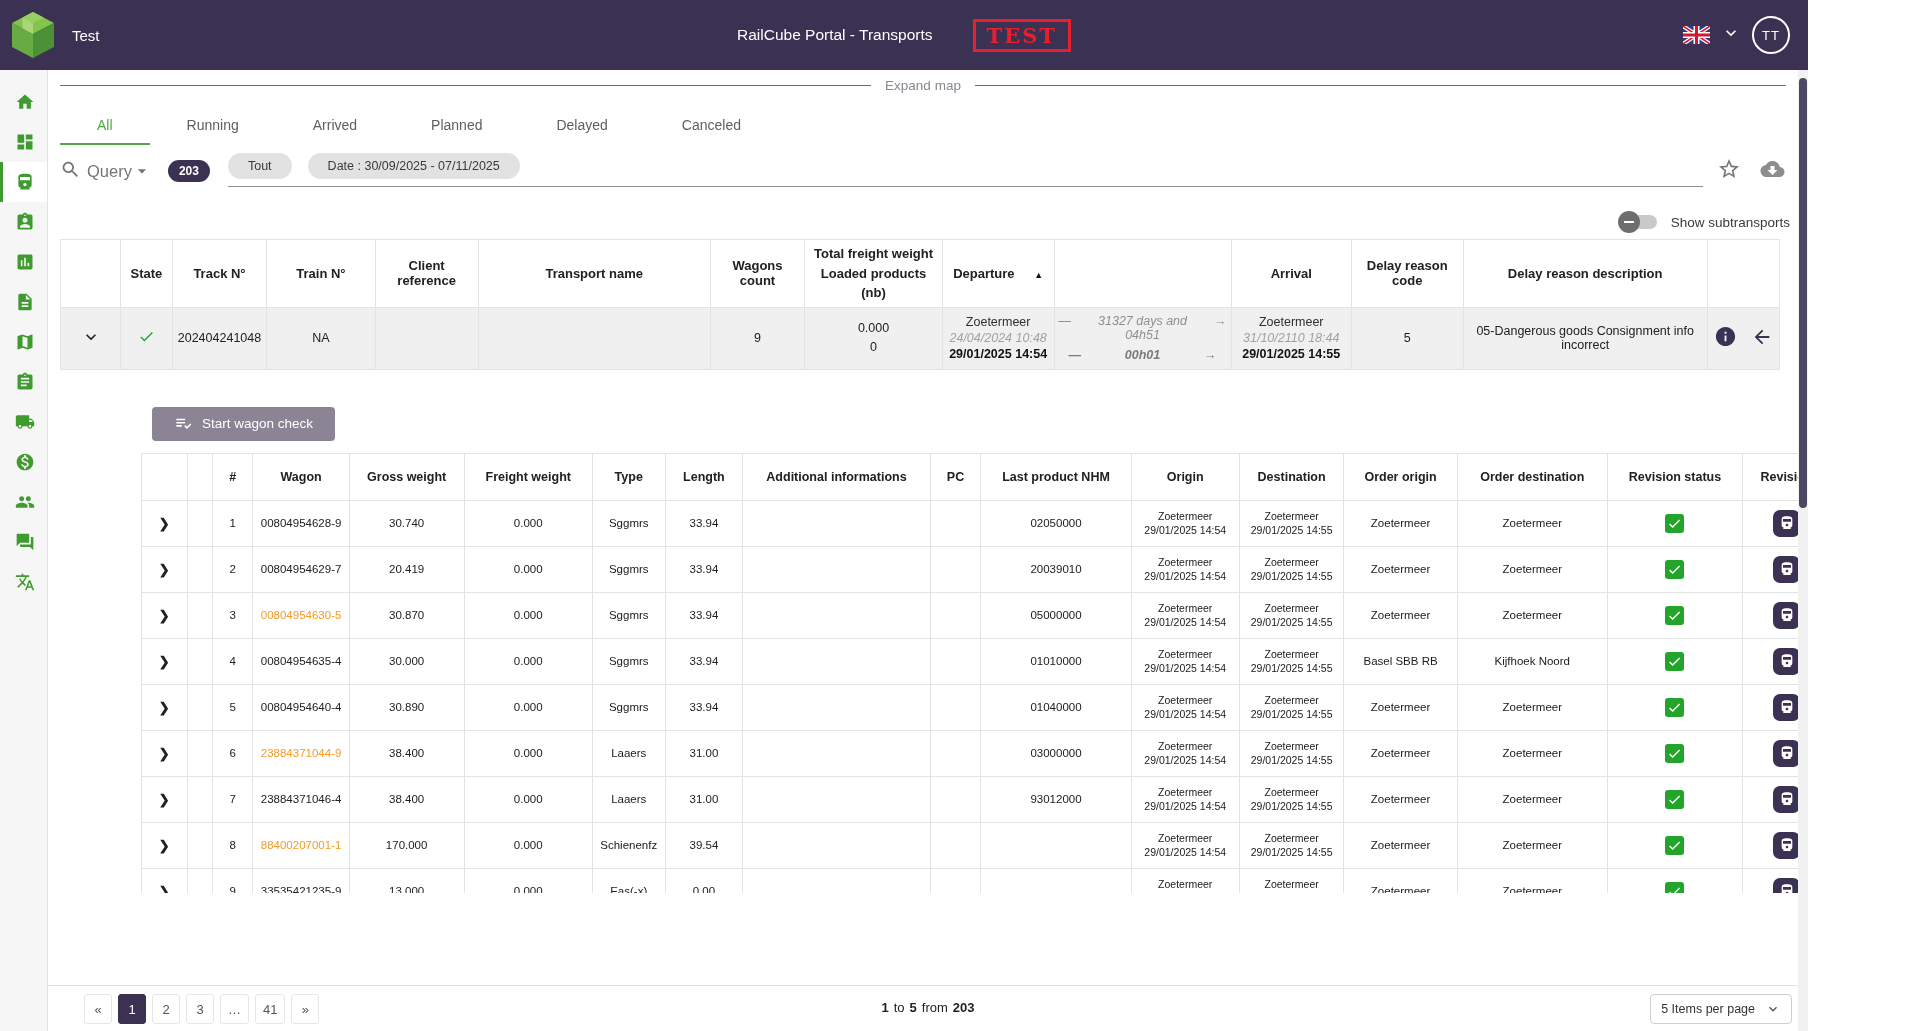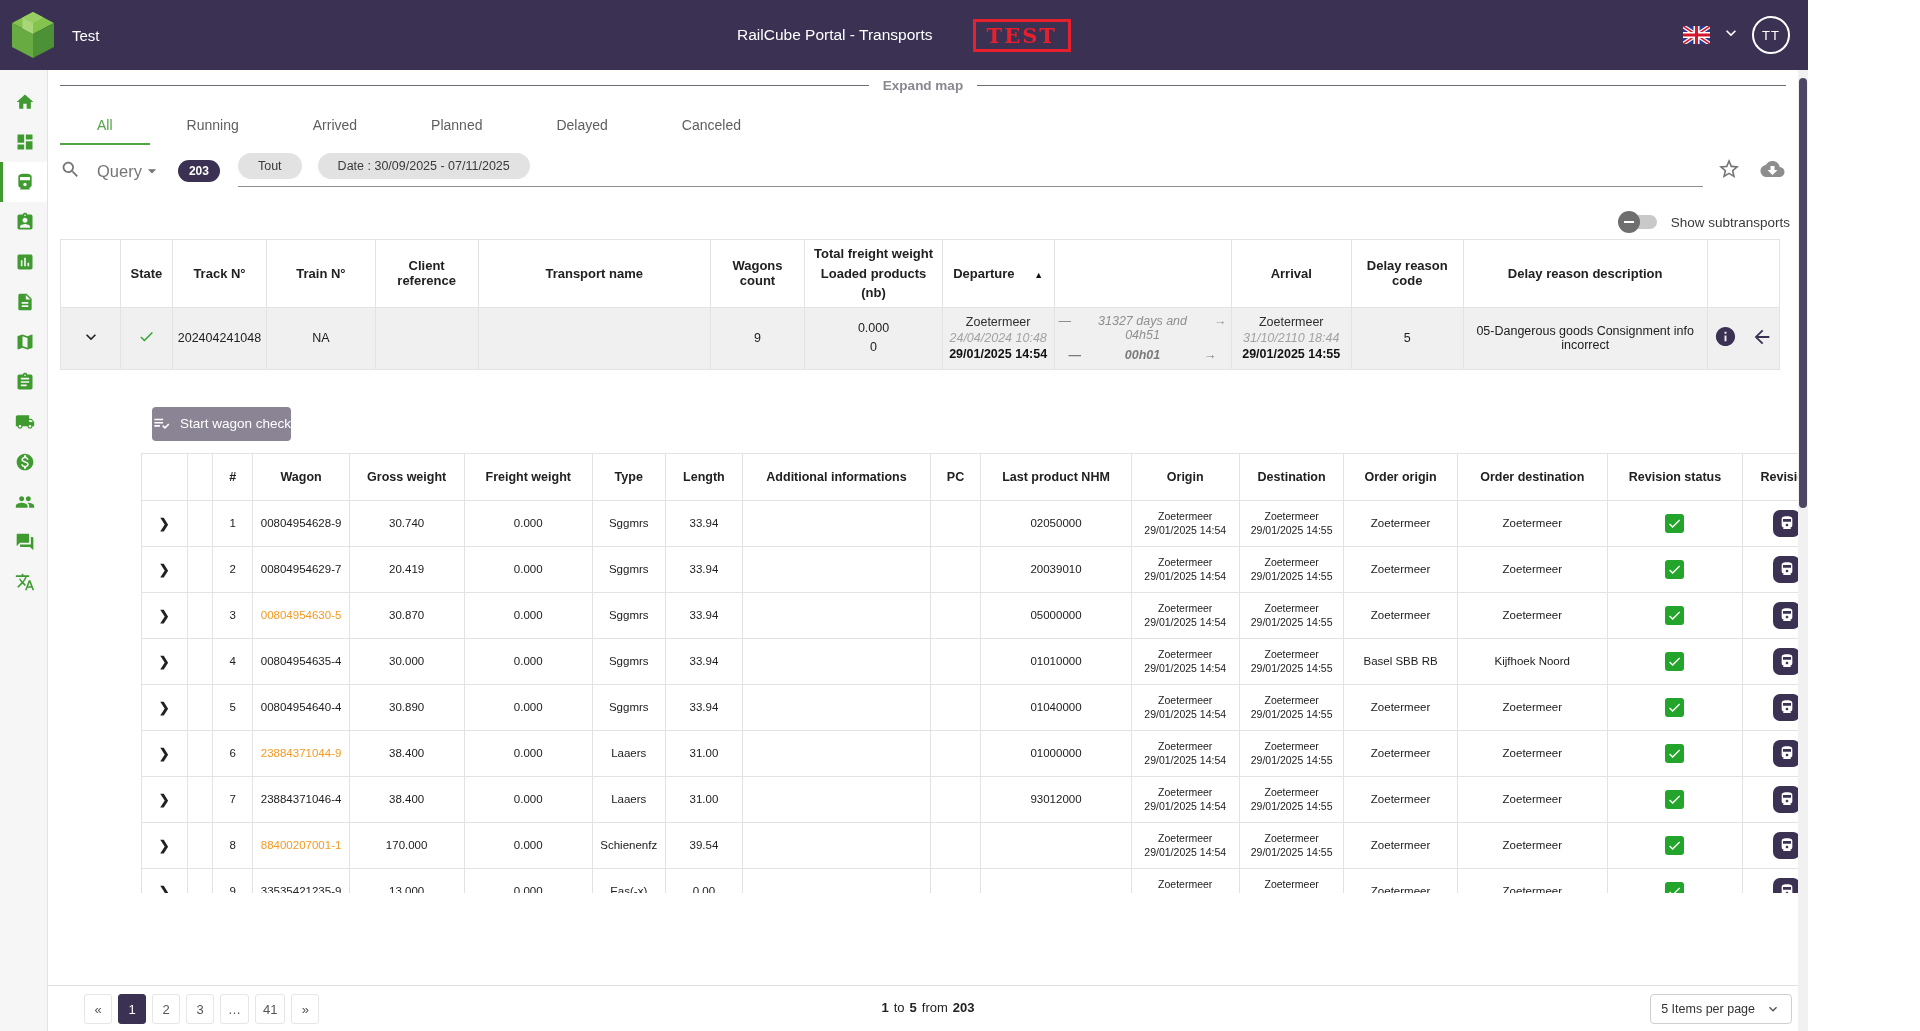--- a/index.html
+++ b/index.html
@@ -33,29 +33,29 @@
 
   
   .scrollbar { position:absolute; top:70px; right:0; bottom:0; width:10px; background:#f1f1f1; z-index:25; }
   .scroll-thumb { position:absolute; top:8px; left:1px; width:8px; height:430px; background:#4e4764; border-radius:4px; }
 
   
   .content { position:absolute; top:70px; left:48px; right:10px; bottom:46px; background:#fff; overflow:hidden; }
 
   .map-divider { margin-top:8px; display:flex; align-items:center; gap:14px; padding:0 12px; }
   .map-divider .line { flex:1; border-top:1px solid #6f6a75; }
-  .map-divider .lbl { color:#8a8791; font-weight:bold; font-size:13.5px; }
+  .map-divider .lbl { color:#8a8791; font-weight:normal; font-size:13.5px; }
 
   .tabs { margin-top:16px; display:flex; padding-left:12px; }
   .tab { padding:8px 37px 10px; font-size:14px; color:#5f5f5f; cursor:pointer; border-bottom:2px solid transparent; }
   .tab.active { color:#52a447; border-bottom:2px solid #52a447; }
 
   .filter-row { margin-top:6px; display:flex; align-items:center; padding:0 12px; height:40px; }
   .search-ic svg { width:21px; height:21px; fill:#757575; }
-  .query-label { font-size:16.5px; color:#757575; margin-left:16px; }
+  .query-label { font-size:16.5px; color:#757575; margin-left:6px; }
   .query-caret svg { width:20px; height:20px; fill:#757575; margin-top:3px; }
   .count-badge { background:#3b3153; color:#fff; font-size:12px; font-weight:bold;
     border-radius:11px; padding:4px 11px; margin-left:16px; }
   .filter-input { flex:1; align-self:stretch; display:flex; align-items:center; gap:16px;
     border-bottom:1px solid #8f8f8f; margin:0 14px 4px 18px; padding-bottom:5px; }
   .chip { background:#e2e2e2; border-radius:15px; padding:6px 20px; font-size:12.5px; color:#3a3a3a; white-space:nowrap; }
   .star-ic svg { width:24px; height:24px; fill:#757575; }
   .cloud-ic { margin-left:18px; }
   .cloud-ic svg { width:27px; height:24px; fill:#8d8d8d; }
 
@@ -88,21 +88,21 @@
   .back-ic svg { width:22px; height:22px; fill:#3b3153; cursor:pointer; }
 
   
   .subtabs { margin:58px 77px 0 83px; display:flex; gap:17px; }
   .subtab { flex:1; height:32px; border:1px solid #e4e1e7; border-radius:6px; background:#fdfdfd;
     color:#b9b3bf; font-size:13.5px; display:flex; align-items:center; justify-content:center; cursor:pointer; }
   .subtab.active { background:#3b3153; color:#fff; border-color:#3b3153; }
 
   .start-check { margin:37px 0 0 104px; height:34px; background:#8a8494; border:none; border-radius:4px;
     color:#fff; font-size:13.5px; font-family:"Liberation Sans",sans-serif; display:flex; align-items:center;
-    gap:9px; padding:0 0; cursor:pointer; }
+    gap:9px; padding:0 22px; cursor:pointer; }
   .start-check .icn svg { width:19px; height:19px; fill:#fff; display:block; }
 
   
   .wagon-wrap { margin:12px 0 0 93px; width:1690px; height:440px; overflow:hidden; }
   .wagon-table { width:100%; }
   .wagon-table th, .wagon-table td { border:1px solid #e3e3e3; text-align:center; vertical-align:middle; }
   .wagon-table th { height:47px; font-size:12.5px; font-weight:bold; background:#fff; padding:2px; }
   .wagon-table td { height:46px; font-size:11.5px; background:#fff; padding:2px; }
   .wagon-table td.orange { color:#f59a23; }
   .chev { font-size:13px; font-weight:bold; color:#222; cursor:pointer; }
@@ -651,21 +651,21 @@
               <td><span class="chev">❯</span></td>
               <td></td>
               <td>6</td>
               <td class="orange">23884371044-9</td>
               <td>38.400</td>
               <td>0.000</td>
               <td>Laaers</td>
               <td>31.00</td>
               <td></td>
               <td></td>
-              <td>01000000</td>
+              <td>03000000</td>
               <td>
                 <div class="od-name">Zoetermeer</div>
                 <div class="od-date">29/01/2025 14:54</div>
               </td>
               <td>
                 <div class="od-name">Zoetermeer</div>
                 <div class="od-date">29/01/2025 14:55</div>
               </td>
               <td>Zoetermeer</td>
               <td>Zoetermeer</td>

